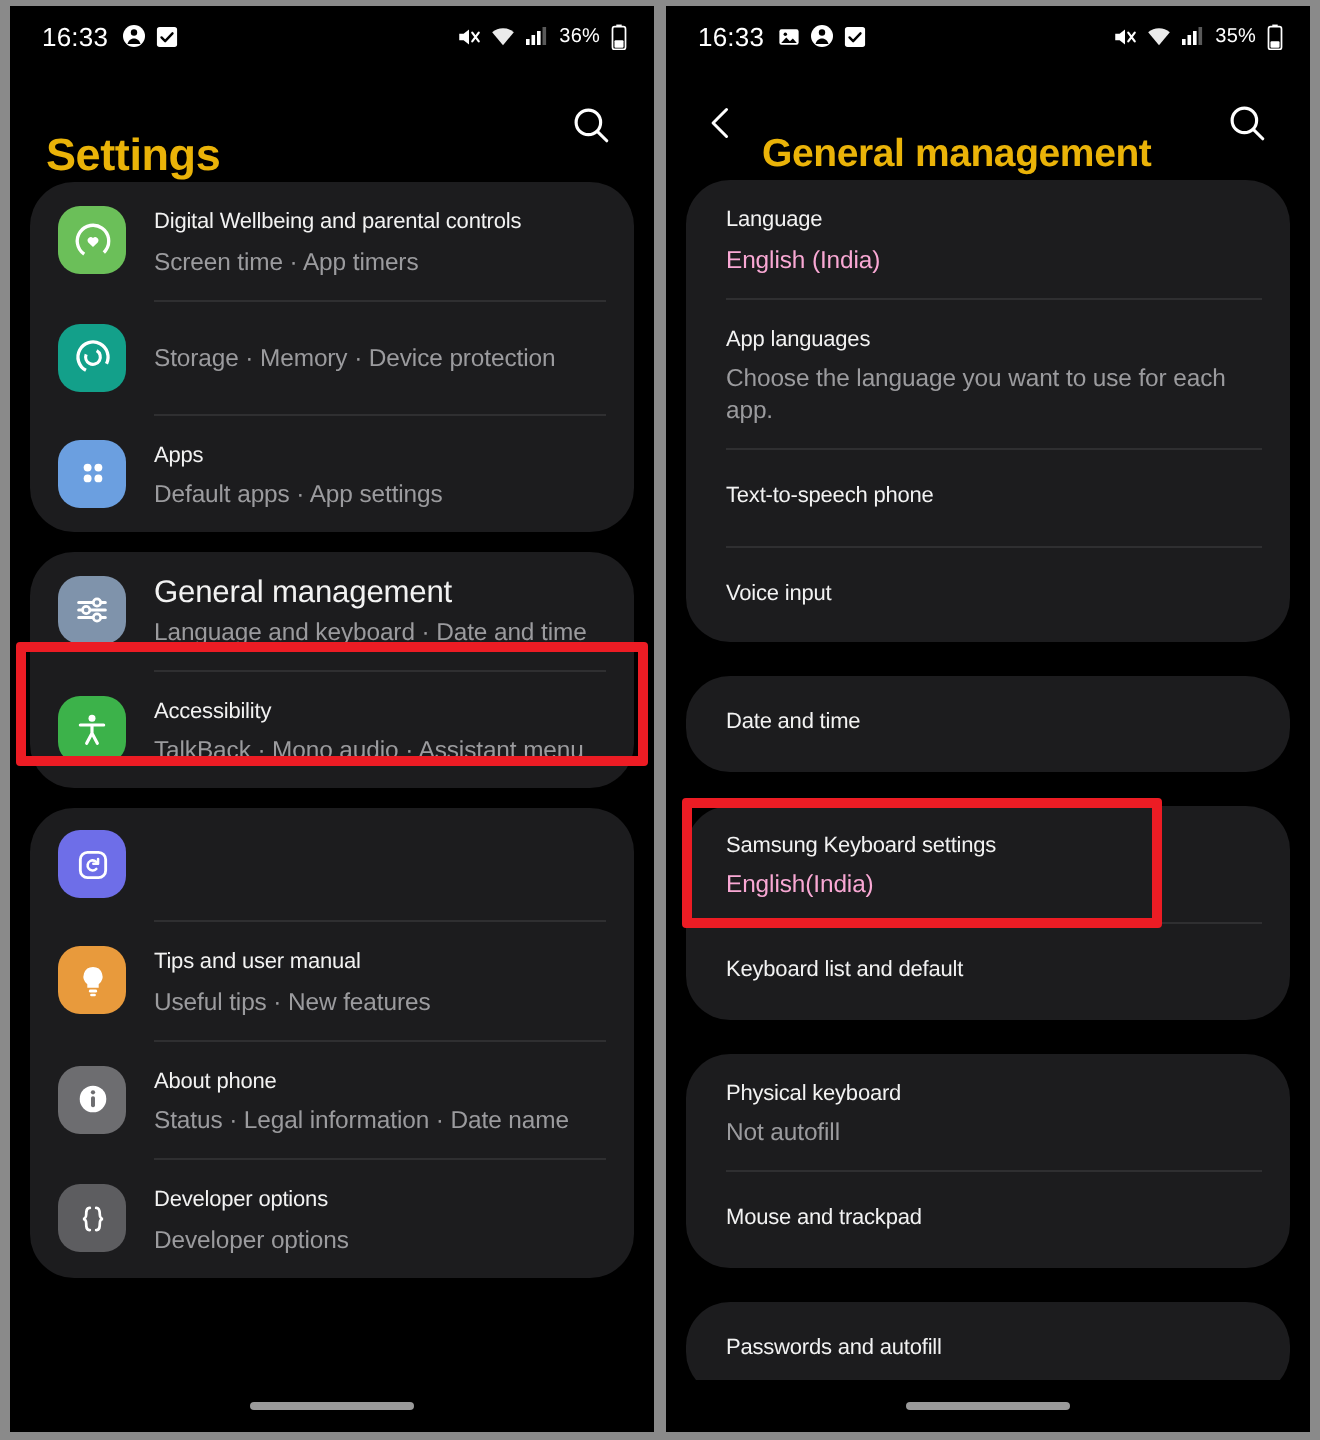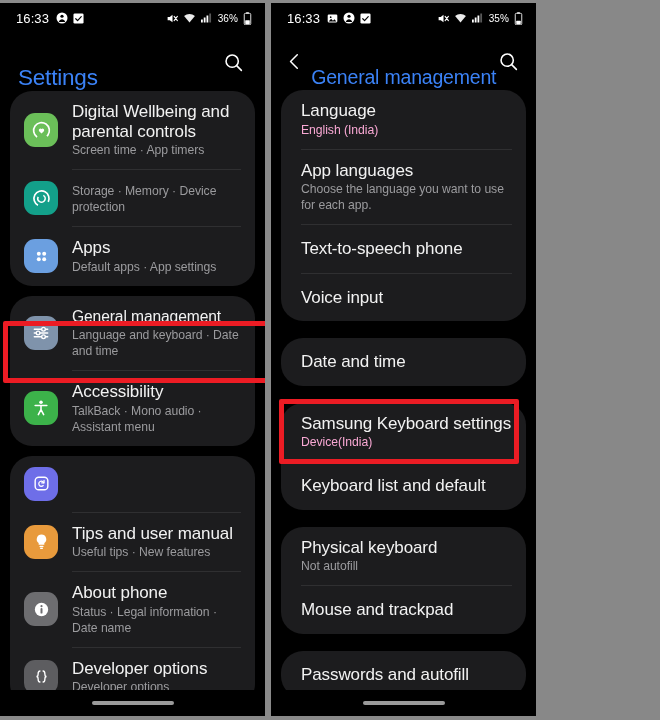--- a/index.html
+++ b/index.html
@@ -6,21 +6,21 @@
 
   html, body {
     width: 660px;
     height: 720px;
     background: #888888;
     font-family: "Liberation Sans", sans-serif;
     overflow: hidden;
   }
 
   .stage {
-    width: 536px;
+    width: 660px;
     height: 720px;
     display: flex;
     background: #8a8a8a;
     padding: 3px 0 4px 0;
     gap: 6px;
     justify-content: center;
   }
 
   .phone {
     width: 322px;
@@ -58,23 +58,23 @@
     padding: 0 16px 0 18px;
     background: #000;
   }
   .header.with-back { padding-left: 12px; }
   .back-btn {
     width: 30px; height: 30px;
     display: flex; align-items: center; justify-content: center;
     margin-right: 6px;
   }
   .title {
-    color: #3b82f6;
+    color: #eab308;
     font-size: 22.5px;
-    font-weight: 400;
+    font-weight: 700;
     letter-spacing: -0.2px;
     white-space: nowrap;
     margin-top: 32px;
   }
   .title.sub { font-size: 19.5px; }
   .search-btn {
     margin-left: auto;
     width: 32px; height: 32px;
     display: flex; align-items: center; justify-content: center;
   }
@@ -107,21 +107,21 @@
   .row .ic {
     flex: 0 0 34px;
     width: 34px; height: 34px;
     border-radius: 11px;
     display: flex; align-items: center; justify-content: center;
     margin-right: 14px;
   }
   .texts { min-width: 0; flex: 1 1 auto; }
   .t1 {
     color: #f2f2f2;
-    font-size: 17px;
+    font-size: 11px;
     line-height: 19.5px;
     font-weight: 400;
     letter-spacing: -0.1px;
   }
   .t1.lg { font-size: 15.6px; }
   .t2 {
     color: #9b9b9e;
     font-size: 12.2px;
     line-height: 16px;
     margin-top: 1px;
@@ -481,21 +481,21 @@
           <span class="texts">
             <div class="t1">Date and time</div>
           </span>
         </div>
       </div>
 
       <div class="card">
         <div class="row noicon">
           <span class="texts">
             <div class="t1">Samsung Keyboard settings</div>
-            <div class="t2 accent">Device(India)</div>
+            <div class="t2 accent">English(India)</div>
           </span>
         </div>
         <div class="divider noicon"></div>
         <div class="row noicon" style="padding-top:14px;padding-bottom:14px">
           <span class="texts">
             <div class="t1">Keyboard list and default</div>
           </span>
         </div>
       </div>
 

